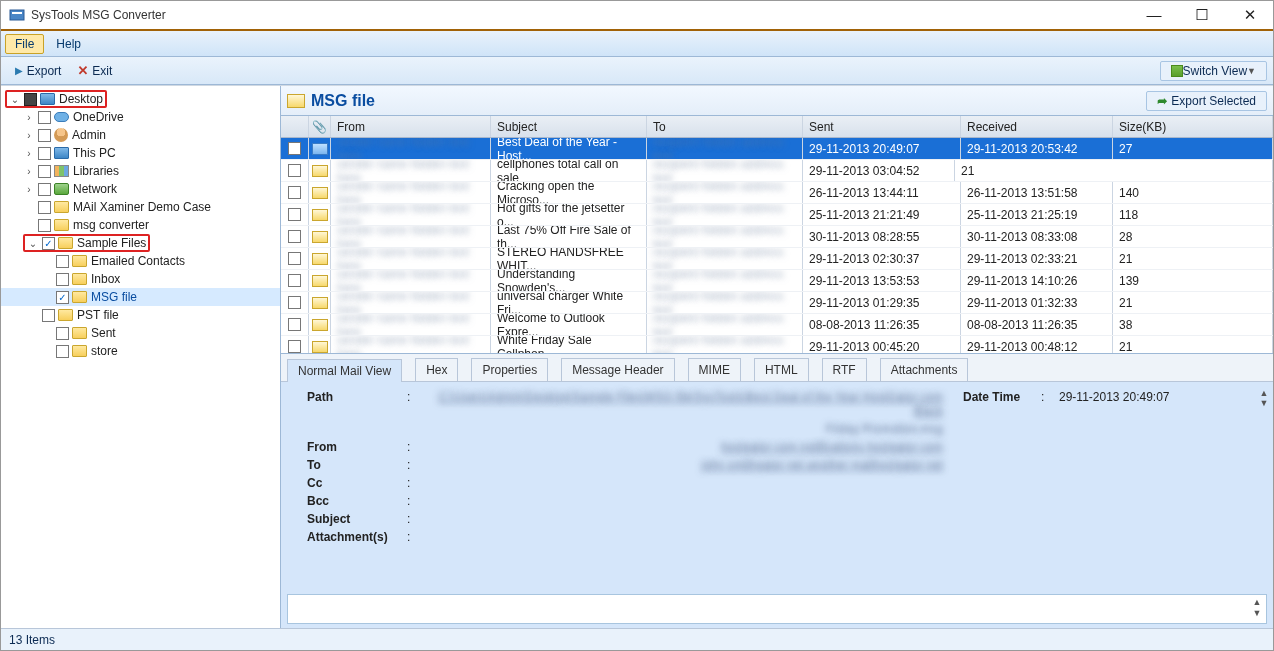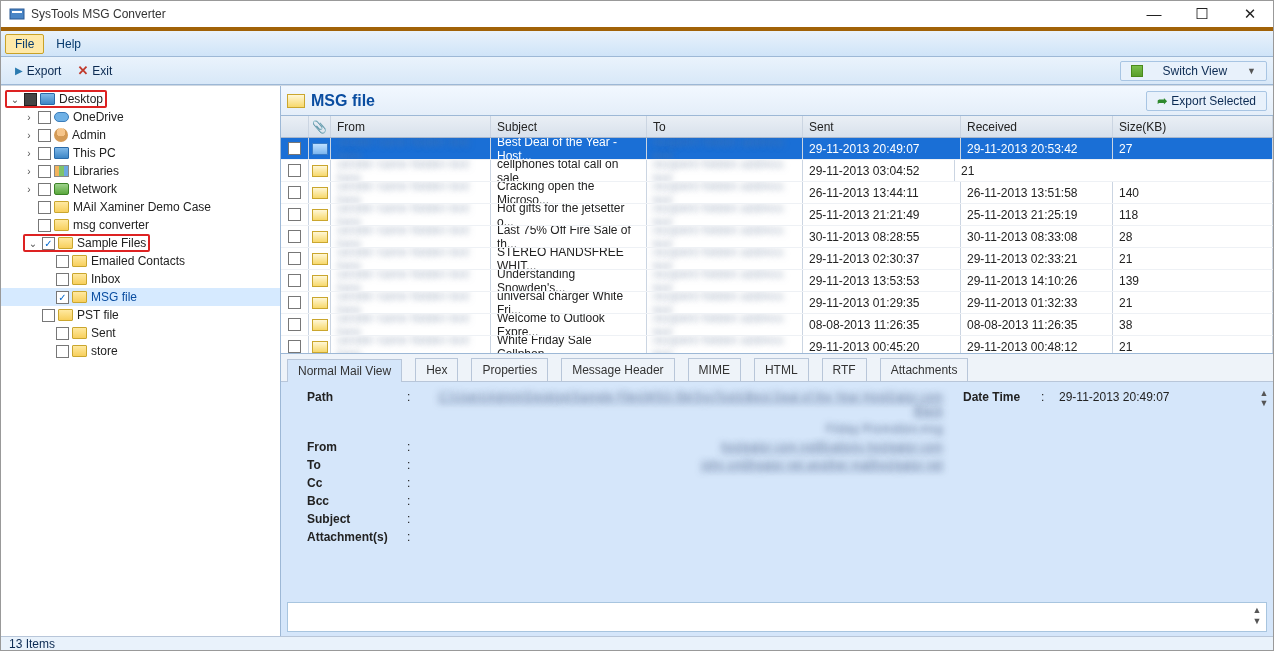--- a/index.html
+++ b/index.html
@@ -1,30 +1,30 @@
 <!DOCTYPE html>
 <html><head>
 <meta charset="utf-8">
 <style>
 * { margin:0; padding:0; box-sizing:border-box; font-family:"Segoe UI",Tahoma,sans-serif; font-size:12px; }
 body { width:1274px; height:651px; background:#fff; display:flex; flex-direction:column; border:1px solid #999; overflow:hidden; }
-.titlebar { height:30px; background:#fff; display:flex; align-items:center; padding:0 8px; border-bottom:4px solid #a16207; }
+.titlebar { height:30px; background:#fff; display:flex; align-items:center; padding:0 8px; border-bottom:2px solid #a16207; }
 .titlebar .app-icon { width:16px; height:16px; margin-right:6px; }
 .titlebar .title { flex:1; color:#333; }
 .titlebar .win-btns { display:flex; gap:18px; }
 .titlebar .win-btn { width:30px; text-align:center; font-size:15px; cursor:pointer; color:#222; }
 .menubar { height:26px; background:linear-gradient(#e9f2fb,#cfe4f8); display:flex; align-items:center; padding:0 4px; border-bottom:1px solid #9db8d6; gap:2px; }
 .menubar .menu-item { padding:3px 10px; cursor:pointer; color:#073a6d; }
 .menubar .menu-item.active { background:#ffe9a8; border:1px solid #c9a227; border-radius:2px; padding:2px 9px; }
 .toolbar { height:28px; background:linear-gradient(#eaf3fc,#d8e8f8); display:flex; align-items:center; padding:0 6px; border-bottom:1px solid #9db8d6; }
 .tbtn { display:flex; align-items:center; gap:4px; padding:2px 8px; cursor:pointer; color:#0b2a52; }
 .tbtn .tri { color:#2a7ab0; font-size:10px; }
 .tbtn .x { color:#c0392b; font-weight:bold; font-size:13px; }
 .toolbar .spacer { flex:1; }
-.switch-view { display:flex; align-items:center; gap:20px; padding:2px 10px; border:1px solid #a8c5e3; background:#e8f1fb; cursor:pointer; color:#0b2a52; border-radius:2px; }
+.switch-view { display:flex; align-items:center; gap:0; padding:2px 10px; border:1px solid #a8c5e3; background:#e8f1fb; cursor:pointer; color:#0b2a52; border-radius:2px; }
 .switch-view .grid-ico { width:12px; height:12px; display:inline-block; background:linear-gradient(#7abf4c,#5a9f2c); border:1px solid #4a8a1c; }
 .switch-view .dd { font-size:9px; color:#555; }
 .main { flex:1; display:flex; border-top:1px solid #cfd8e2; min-height:0; }
 .left-pane { width:280px; border-right:1px solid #9db8d6; background:#fff; overflow:auto; padding-top:4px; }
 .tree-row { display:flex; align-items:center; height:18px; padding-left:4px; white-space:nowrap; cursor:pointer; }
 .exp { width:12px; text-align:center; font-size:10px; color:#555; cursor:pointer; }
 .chk { width:13px; height:13px; border:1px solid #777; margin:0 3px; background:#fff; display:inline-flex; align-items:center; justify-content:center; font-size:10px; color:#0066cc; }
 .chk.checked::after { content:"✓"; }
 .chk.mixed { background:#444; border-color:#222;}
 .ico-folder { width:15px; height:12px; background:linear-gradient(#ffe9a0,#f7cf5c); border:1px solid #caa62e; border-radius:1px; margin-right:4px; display:inline-block; }
@@ -70,21 +70,21 @@
 .drow { display:flex; margin-bottom:4px; color:#222; }
 .drow .k { width:100px; font-weight:bold; }
 .drow .c { width:12px; }
 .drow .v { flex:1; }
 .drow .v.blur { color:transparent; text-shadow:0 0 6px rgba(60,80,120,.7); text-decoration:underline;text-align:right; }
 .detail-right { width:300px; }
 .scroll-stub { position:absolute; right:2px; top:6px; width:14px; display:flex; flex-direction:column; gap:0; }
 .scroll-stub span { font-size:9px; text-align:center; color:#555; cursor:pointer; line-height:10px; }
 .bottom-input { height:30px; border:1px solid #a8c5df; background:#fff; margin:4px 6px 0 6px; position:relative; }
 .bottom-input .sbtn { position:absolute; right:2px; top:2px; width:14px; font-size:9px; color:#555; text-align:center; line-height:11px;}
-.statusbar { height:14px; background:#e9f2fb; border-top:1px solid #b8c6d9; display:flex; align-items:center; padding:0 8px; color:#0b2a52; }
+.statusbar { height:22px; background:#e9f2fb; border-top:1px solid #b8c6d9; display:flex; align-items:center; padding:0 8px; color:#0b2a52; }
 </style>
 </head>
 <body>
 
 <div class="titlebar">
   <svg class="app-icon" viewBox="0 0 16 16">
       <rect x="1" y="3" width="14" height="10" fill="#4a86c6" stroke="#2a5a96"></rect>
       <rect x="3" y="5" width="10" height="2" fill="#fff"></rect>
     </svg>
   <div class="title">SysTools MSG Converter</div>

